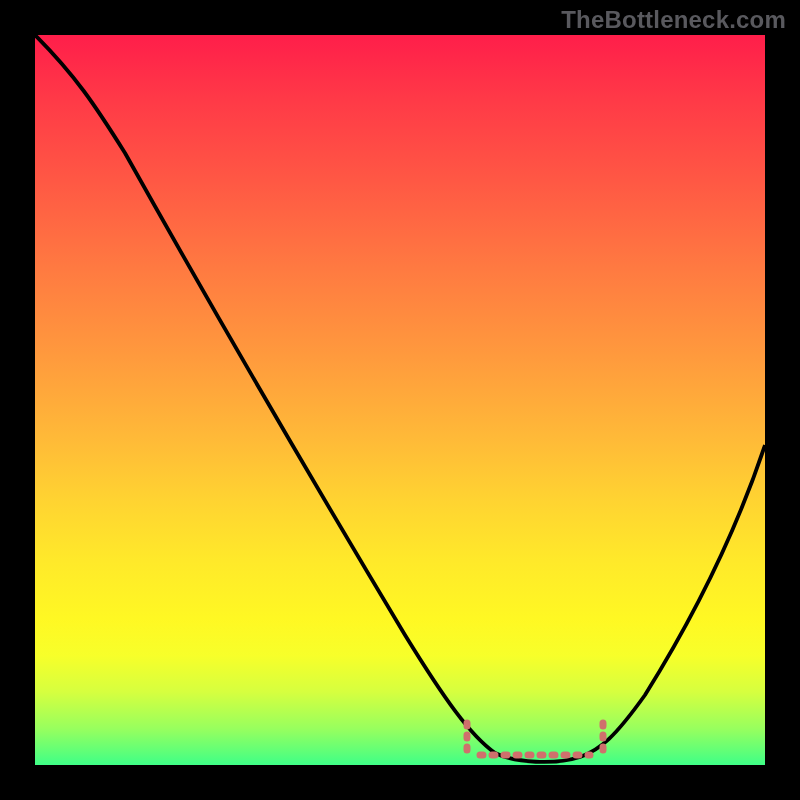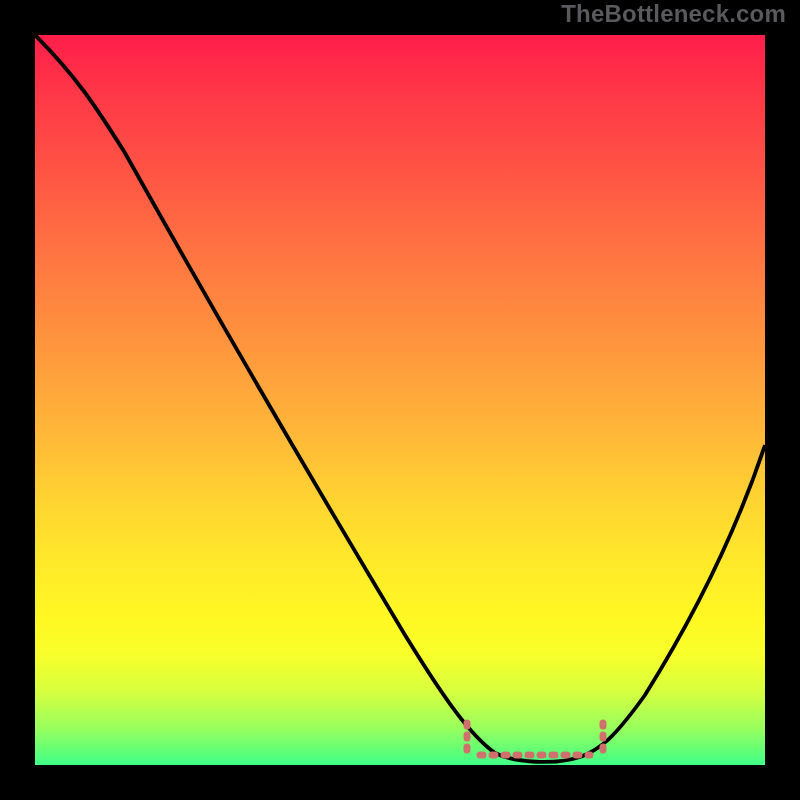--- a/index.html
+++ b/index.html
@@ -1,20 +1,20 @@
 <!DOCTYPE html>
 <html><head>
 <meta charset="utf-8">
 <style>
   * { margin: 0; padding: 0; box-sizing: border-box; }
   html, body { width: 800px; height: 800px; overflow: hidden; background: #000; }
   .frame { position: relative; width: 800px; height: 800px; background: #000; }
   .watermark {
     position: absolute;
-    top: 0;
+    top: 6px;
     right: 14px;
     font-family: Arial, Helvetica, sans-serif;
     font-size: 24px;
     font-weight: 600;
     color: #59595e;
     letter-spacing: 0.2px;
   }
   .plot {
     position: absolute;
     left: 35px;

